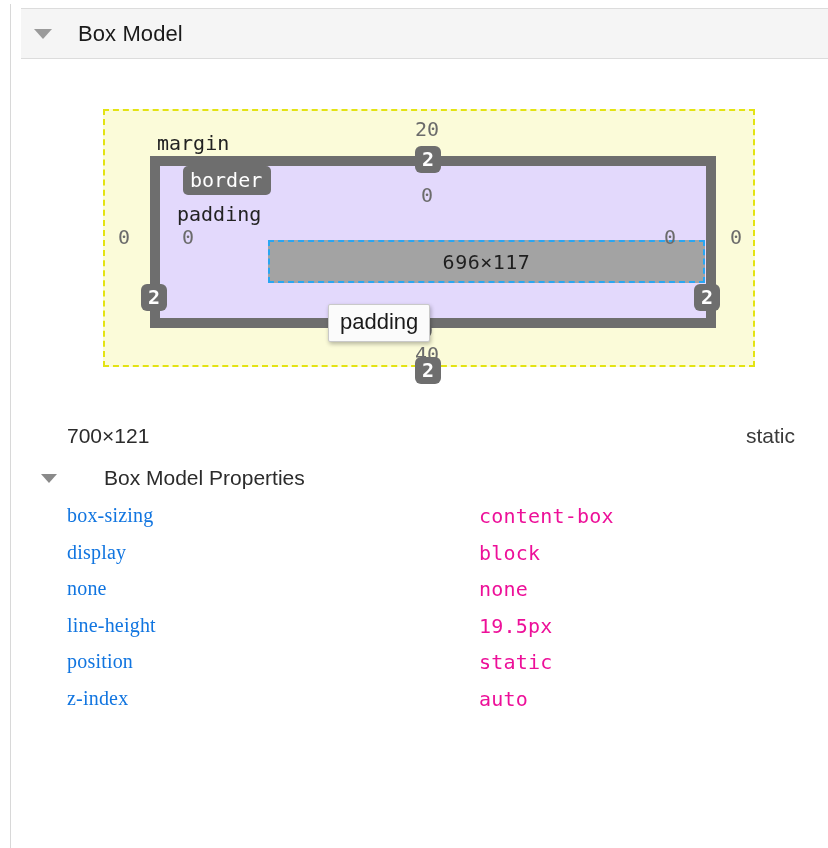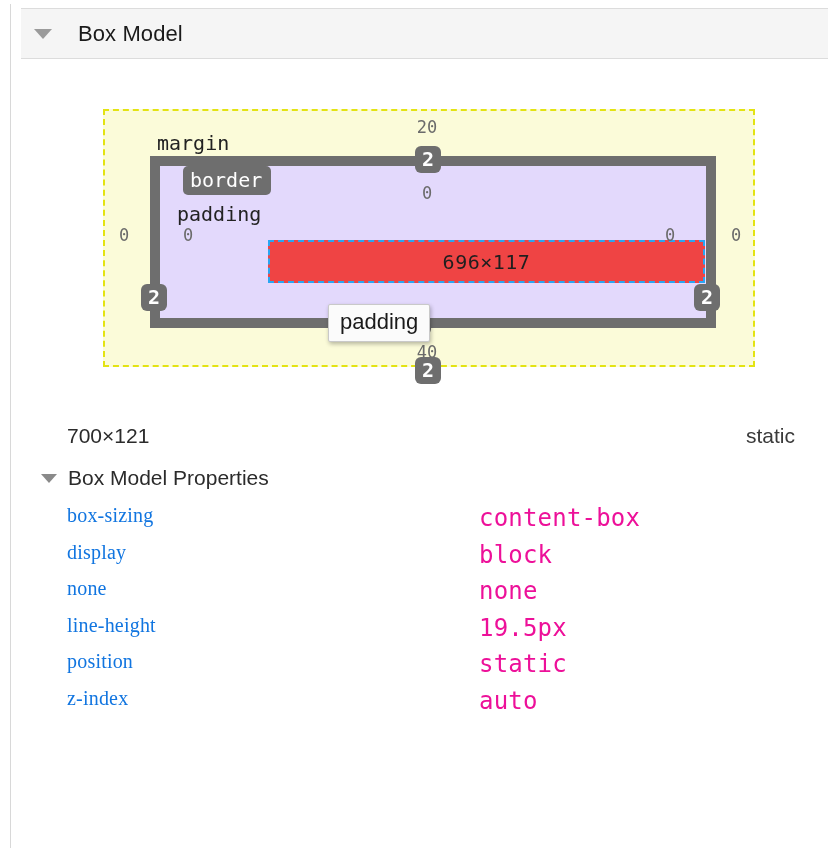--- a/index.html
+++ b/index.html
@@ -81,21 +81,21 @@
     box-sizing: border-box;
     background: #e3d9fc;
     border: 10px solid #6e6e6e;
   }
   
   .bm-content {
     position: absolute;
     left: 108px; top: 74px;
     width: 437px; height: 43px;
     box-sizing: border-box;
-    background: #ef4444;
+    background: #a3a3a3;
     border: 2px dashed #29a6f2;
     display: flex;
     align-items: center;
     justify-content: center;
   }
   .bm-content .dims {
     font-family: "DejaVu Sans Mono", monospace;
     font-size: 20px;
     color: #1f1f1f;
     letter-spacing: 0.5px;
@@ -117,21 +117,21 @@
     background: #6e6e6e;
     padding: 2px 9px 3px 7px;
     border-radius: 5px;
     margin-left: 30px;
   }
 
   
   .num {
     position: absolute;
     font-family: "DejaVu Sans Mono", monospace;
-    font-size: 17px;
+    font-size: 20px;
     color: #6b6b6b;
     white-space: nowrap;
     text-align: center;
   }
   
   .badge {
     position: absolute;
     font-family: "DejaVu Sans Mono", monospace;
     font-size: 20px;
     font-weight: bold;
@@ -195,20 +195,21 @@
     color: #3a3a3a;
   }
 
   
   .props-header {
     position: absolute;
     left: 0; top: 462px;
     display: flex;
     align-items: center;
     cursor: default;
+    gap: 36px;
   }
   .props-header .tw {
     margin-left: 30px;
     border-left-width: 8px;
     border-right-width: 8px;
     border-top-width: 9px;
     border-top-color: #8a8a8a;
   }
   .props-header .ph-label {
     margin-left: 11px;
@@ -231,21 +232,21 @@
     font-family: Liberation Serif, serif;
     font-size: 20px;
     color: #1175e0;
     letter-spacing: 0.2px;
     white-space: nowrap;
   }
   .prop-value {
     position: absolute;
     left: 468px; top: 0;
     font-family: "DejaVu Sans Mono", monospace;
-    font-size: 24px;
+    font-size: 20px;
     color: #ed1099;
     letter-spacing: 0.2px;
     white-space: nowrap;
   }
 </style>
 </head>
 <body>
 
 <div class="panel-frame">
 

